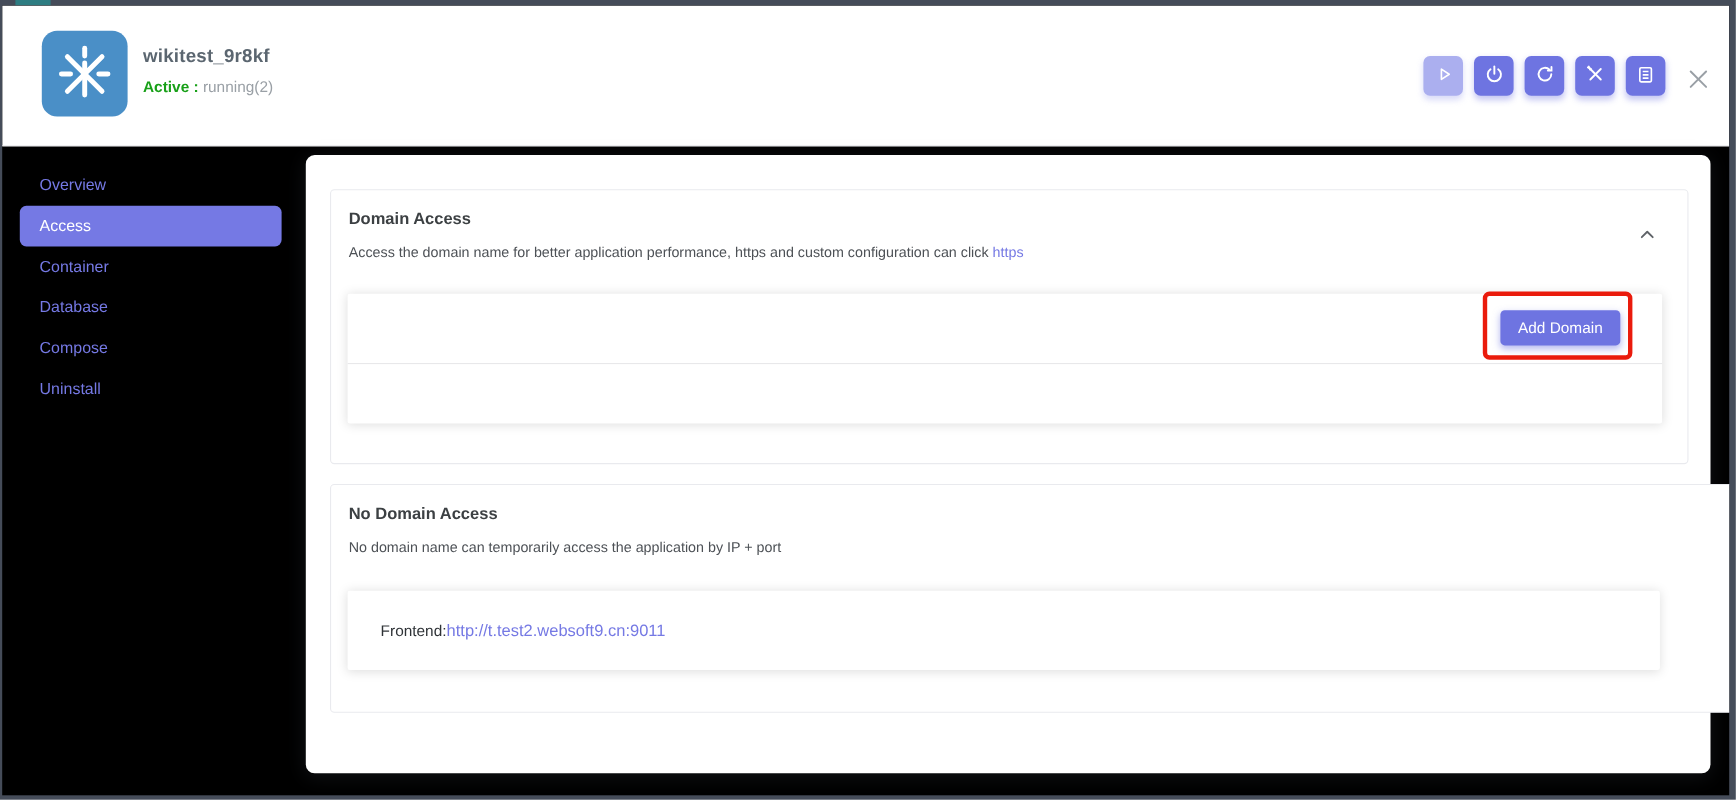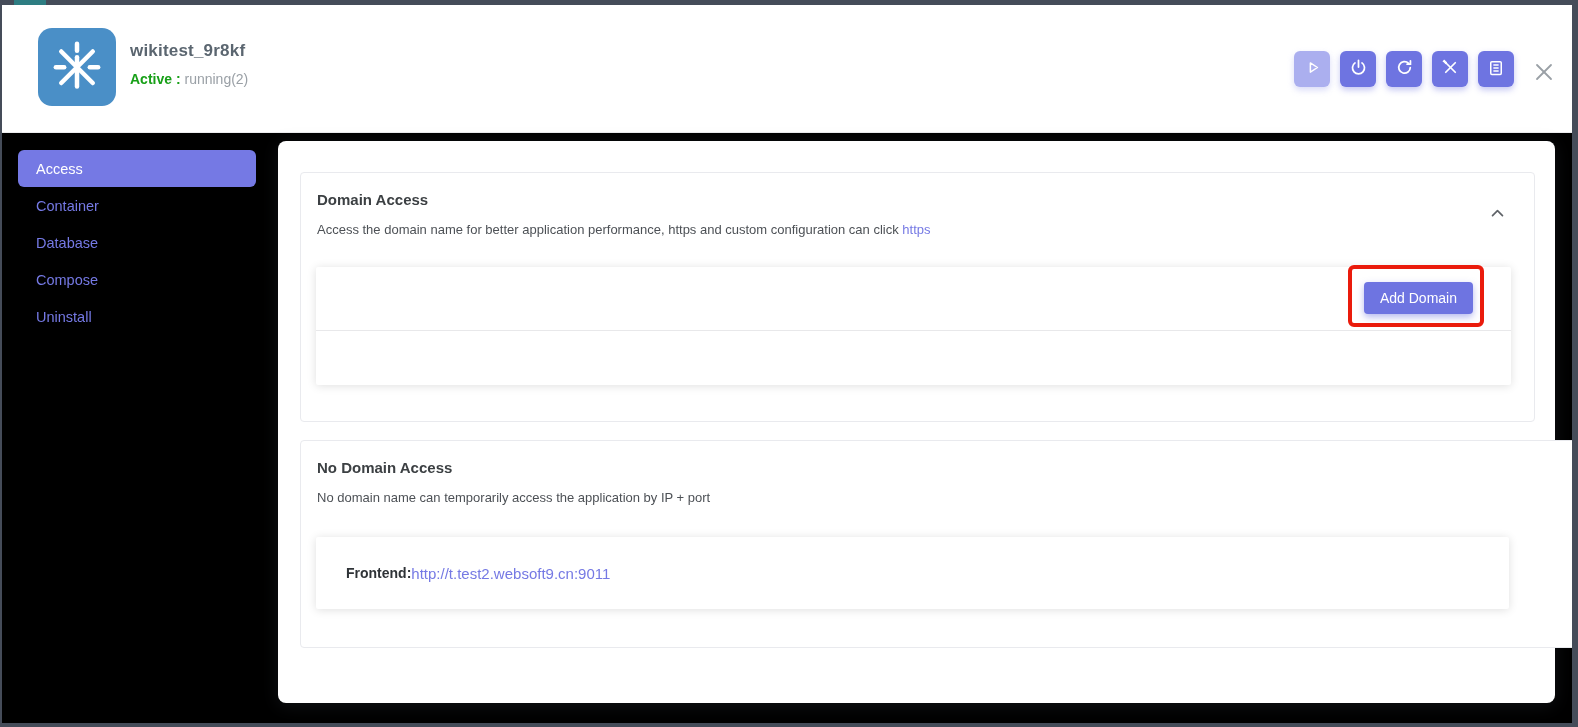--- a/index.html
+++ b/index.html
@@ -36,21 +36,21 @@
   .chevron { position:absolute; right:28px; top:32px; background:none; border:none; cursor:pointer; }
 
   .inner-panel { position:absolute; background:#fff; border-radius:2px; box-shadow:0 1px 10px rgba(0,0,0,.13); }
   .inner-domain { left:15px; top:94px; width:1195px; height:118px; }
   .row-addbar { position:relative; height:64px; border-bottom:1px solid #e8e8ea; }
   .row-empty { height:53px; }
   .add-btn { position:absolute; right:38px; top:15px; height:32px; padding:6px 16px; background:#6e74e1; color:#fff; font-size:14px; border:none; border-radius:4px; cursor:pointer; box-shadow:0 3px 7px rgba(110,116,225,.5); }
   .red-annot { position:absolute; left:1047px; top:92px; width:136px; height:62px; border:4px solid #ea1b0c; border-radius:6px; pointer-events:none; z-index:5; }
 
   .inner-nodomain { left:15px; top:96px; width:1193px; height:72px; display:flex; align-items:center; padding-left:30px; }
-  .frontend-label { font-size:14px; font-weight:bold; color:#2f3337; }
+  .frontend-label { font-size:14px; font-weight:normal; color:#2f3337; }
   .frontend-link { font-size:15px; color:#7579e4; text-decoration:none; cursor:pointer; }
 </style>
 </head>
 <body>
 
 <div class="frame">
   <div class="teal-notch"></div>
   <div class="screen">
 
     <div class="app-header">
@@ -121,20 +121,21 @@
         <span>
           <svg width="24" height="24" viewBox="0 0 24 24" fill="none" stroke="#9aa0a6" stroke-width="1.8" stroke-linecap="round">
               <path d="M5 5l14 14"></path>
               <path d="M19 5L5 19"></path>
             </svg>
         </span>
       </button>
     </div>
 
     <nav class="sidebar">
+      <div class="nav-item">Overview</div>
       <div class="nav-item active">Access</div>
       <div class="nav-item">Container</div>
       <div class="nav-item">Database</div>
       <div class="nav-item">Compose</div>
       <div class="nav-item">Uninstall</div>
     </nav>
 
     <div class="main-panel">
 
       <section class="card card-domain">

